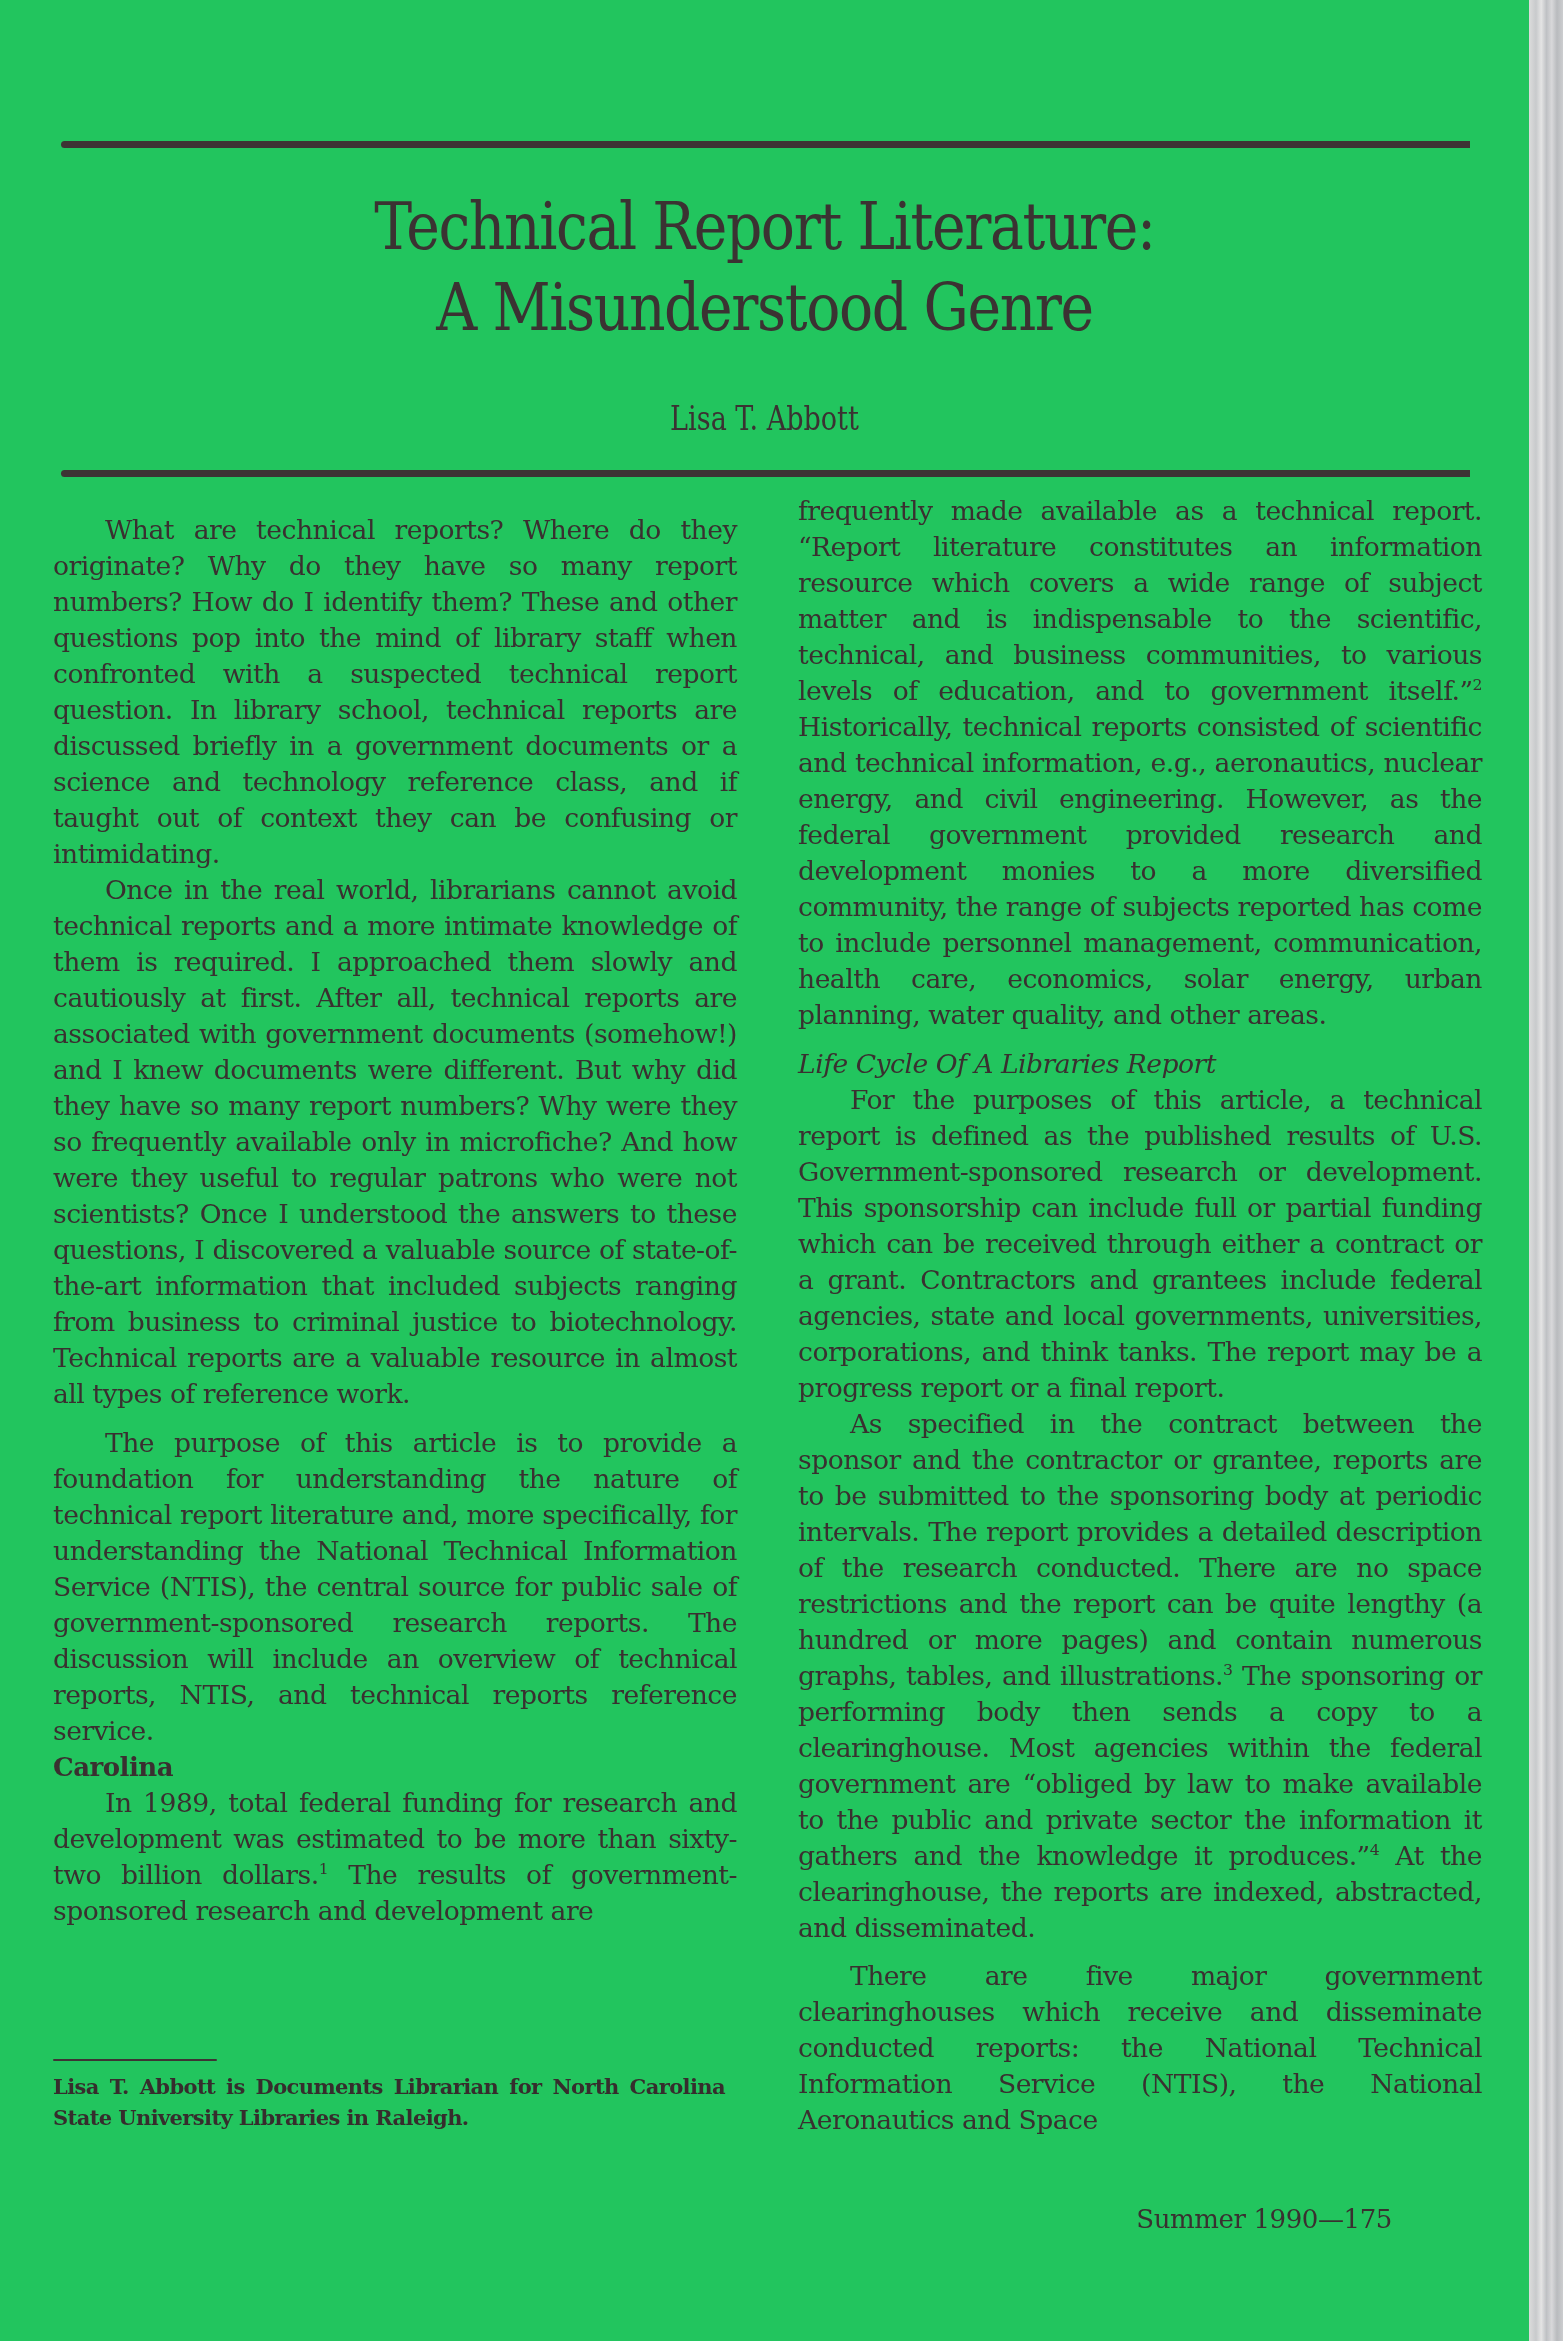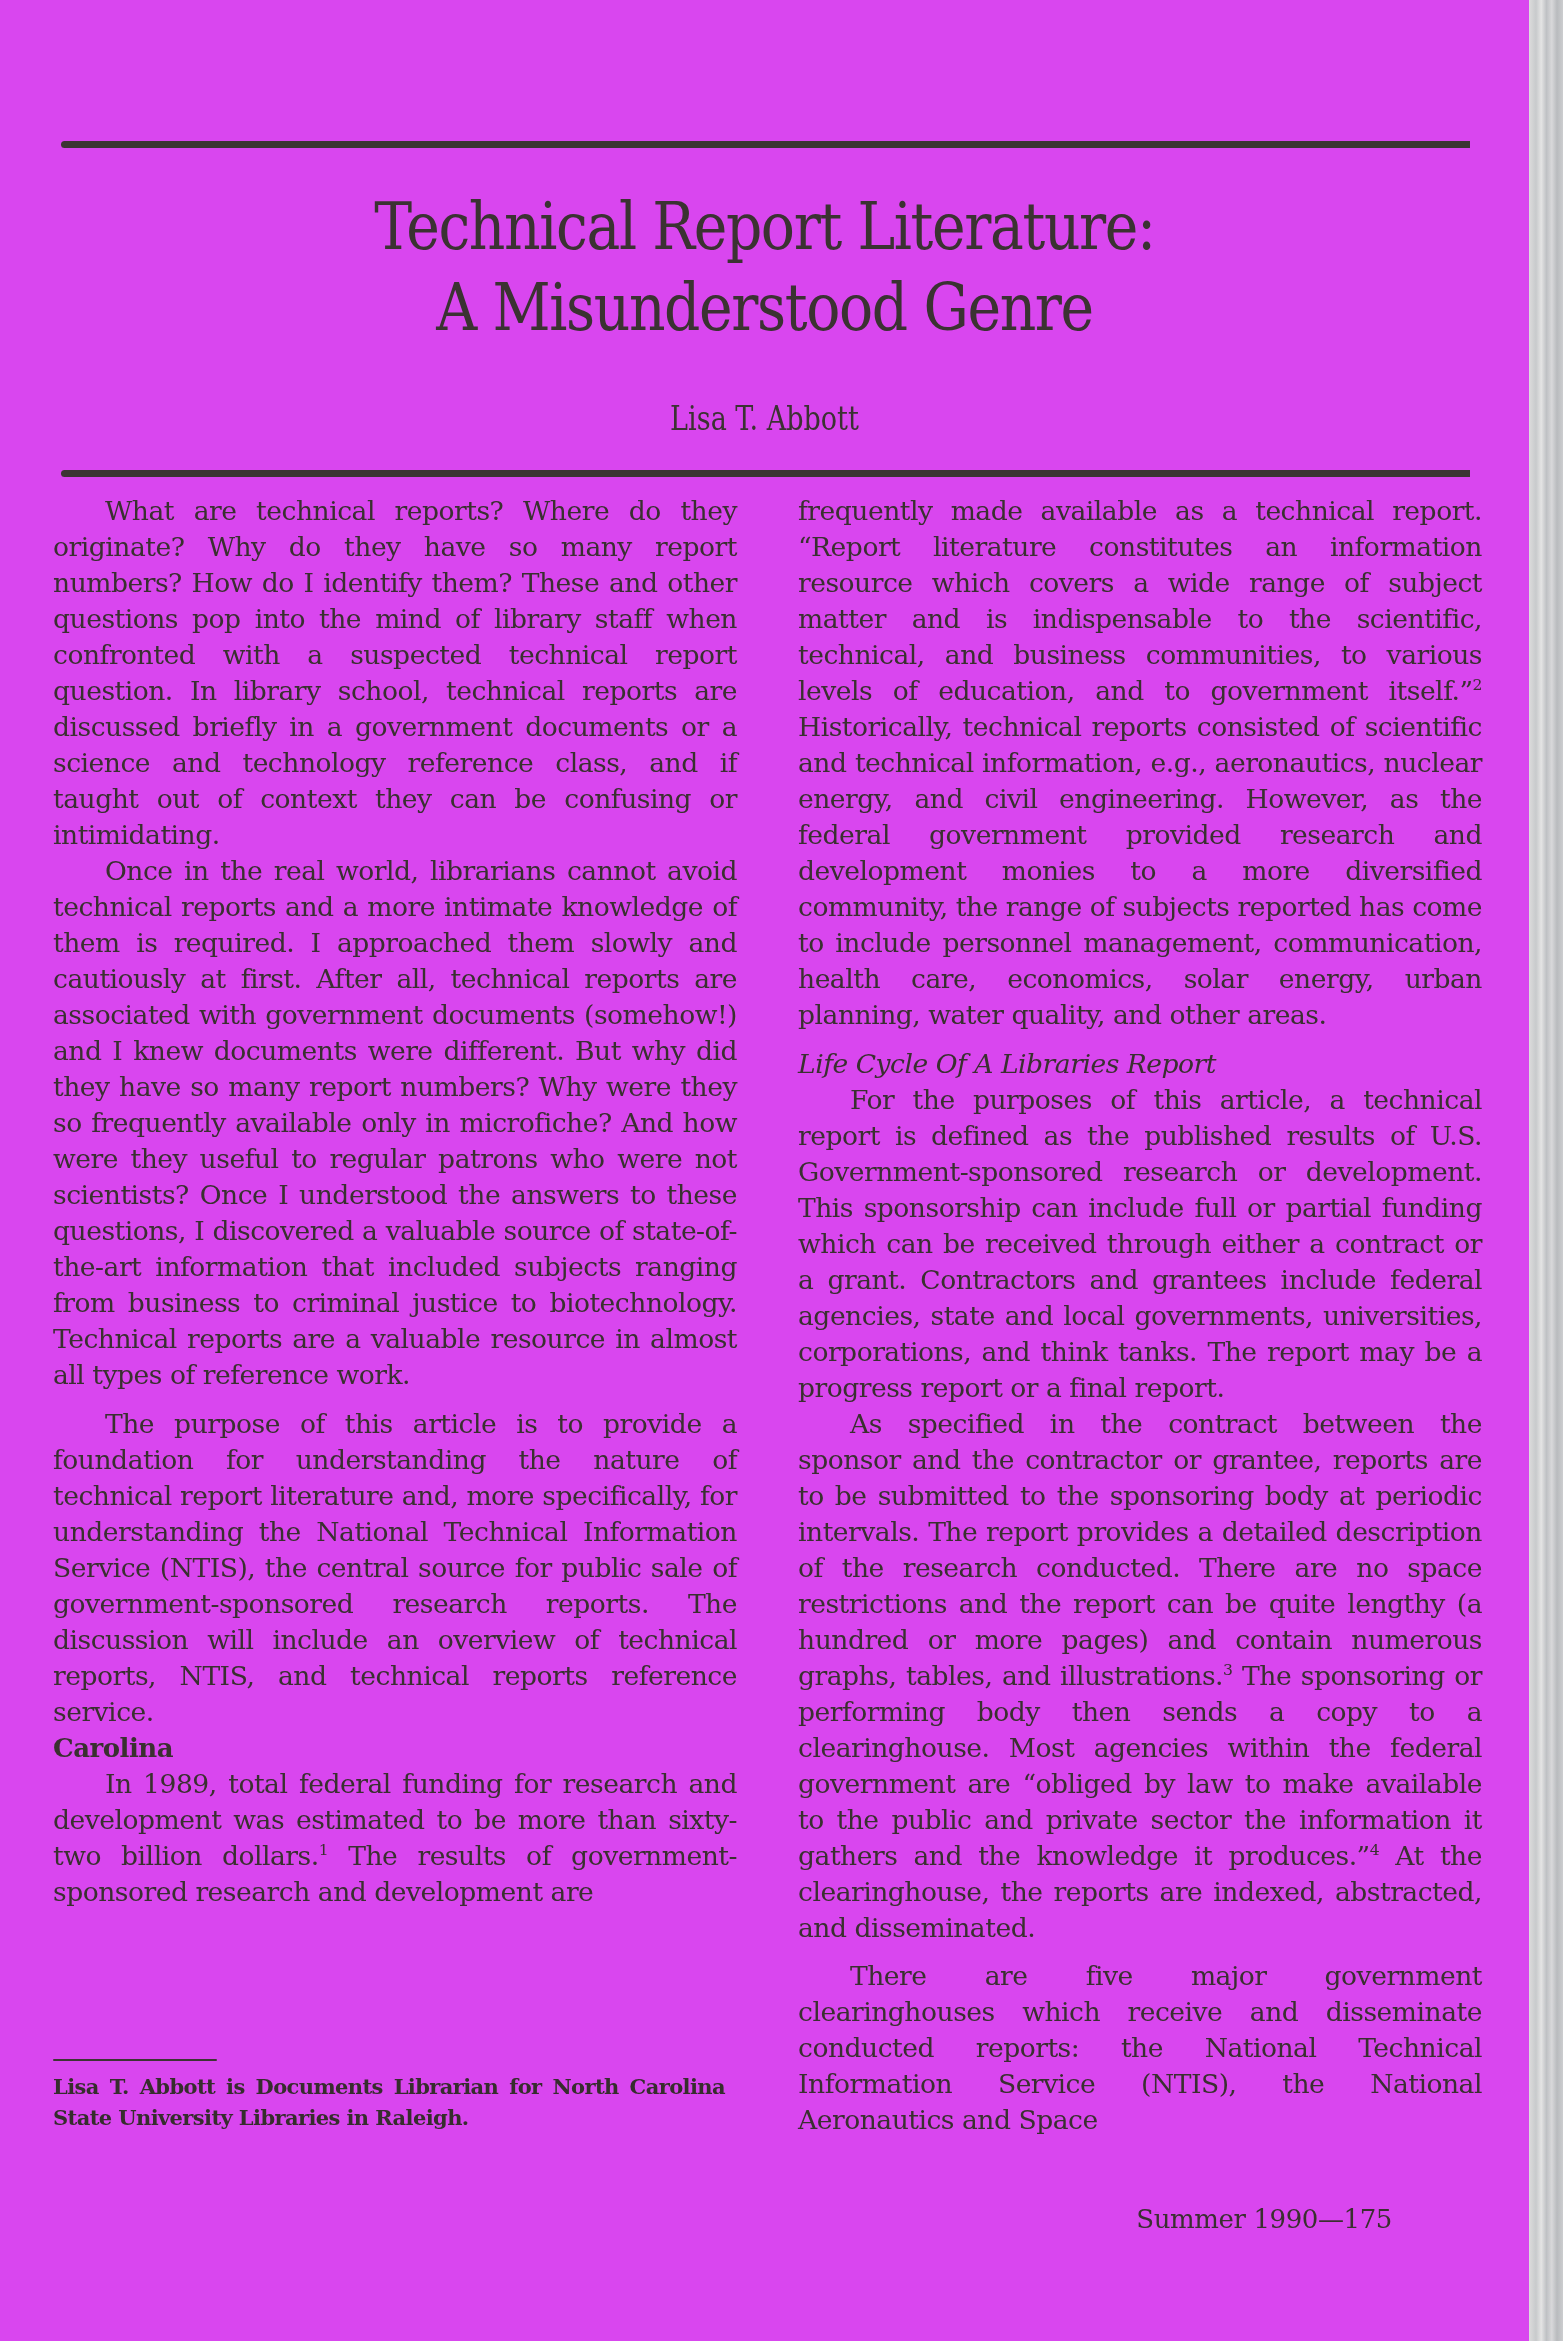--- a/index.html
+++ b/index.html
@@ -4,21 +4,21 @@
 <style>
   html, body { margin: 0; padding: 0; }
   body {
     width: 1564px; height: 2342px; position: relative; overflow: hidden;
     background: #eeece8;
     font-family: "DejaVu Serif", "Liberation Serif", serif;
     color: #3a3030;
   }
   .page {
     position: absolute; left: 0; top: 0; width: 1529px; height: 2342px;
-    background: #d946ef;
+    background: #22c55e;
   }
   .binding {
     position: absolute; right: 0; top: 0; width: 35px; height: 2342px;
     background: linear-gradient(90deg, #dcdcdc 0%, #c8cacc 20%, #e4e4e4 35%, #bfc1c4 50%, #d8d8da 65%, #b9bbbe 80%, #cfd0d2 100%);
   }
   .rule {
     position: absolute; left: 61px; width: 1409px; height: 7px;
     background: #3d3434; border-radius: 3.9px 0 0 3.9px;
   }
   .rule.top { top: 141px; }
@@ -32,21 +32,21 @@
   .title.l2 { top: 267px; }
   .author {
     position: absolute; left: 0; width: 1529px; top: 399px; text-align: center;
     font-size: 33px; transform: scaleX(0.82); color: #3b3232;
   }
   .col {
     position: absolute; top: 493px; width: 684px;
     font-size: 26.6px; line-height: 36px; text-align: justify;
     letter-spacing: -0.5px;
   }
-  .col.left { left: 53px; }
+  .col.left { left: 53px; margin-top: 19px; }
   .col.right { left: 798px; }
   .col p { margin: 0; text-indent: 0; }
   .col p.ind { text-indent: 52px; }
   .col .gap-small { height: 12.5px; }
   .sec-head { font-weight: bold; font-size: 26px; margin-top: 31px; }
   .subhead { font-style: italic; }
   sup { font-size: 15.6px; line-height: 0; vertical-align: super; }
   .fn-rule {
     position: absolute; left: 53px; top: 2059px; width: 164px; height: 2.3px;
     background: #3d3434; border-radius: 2.3px;

